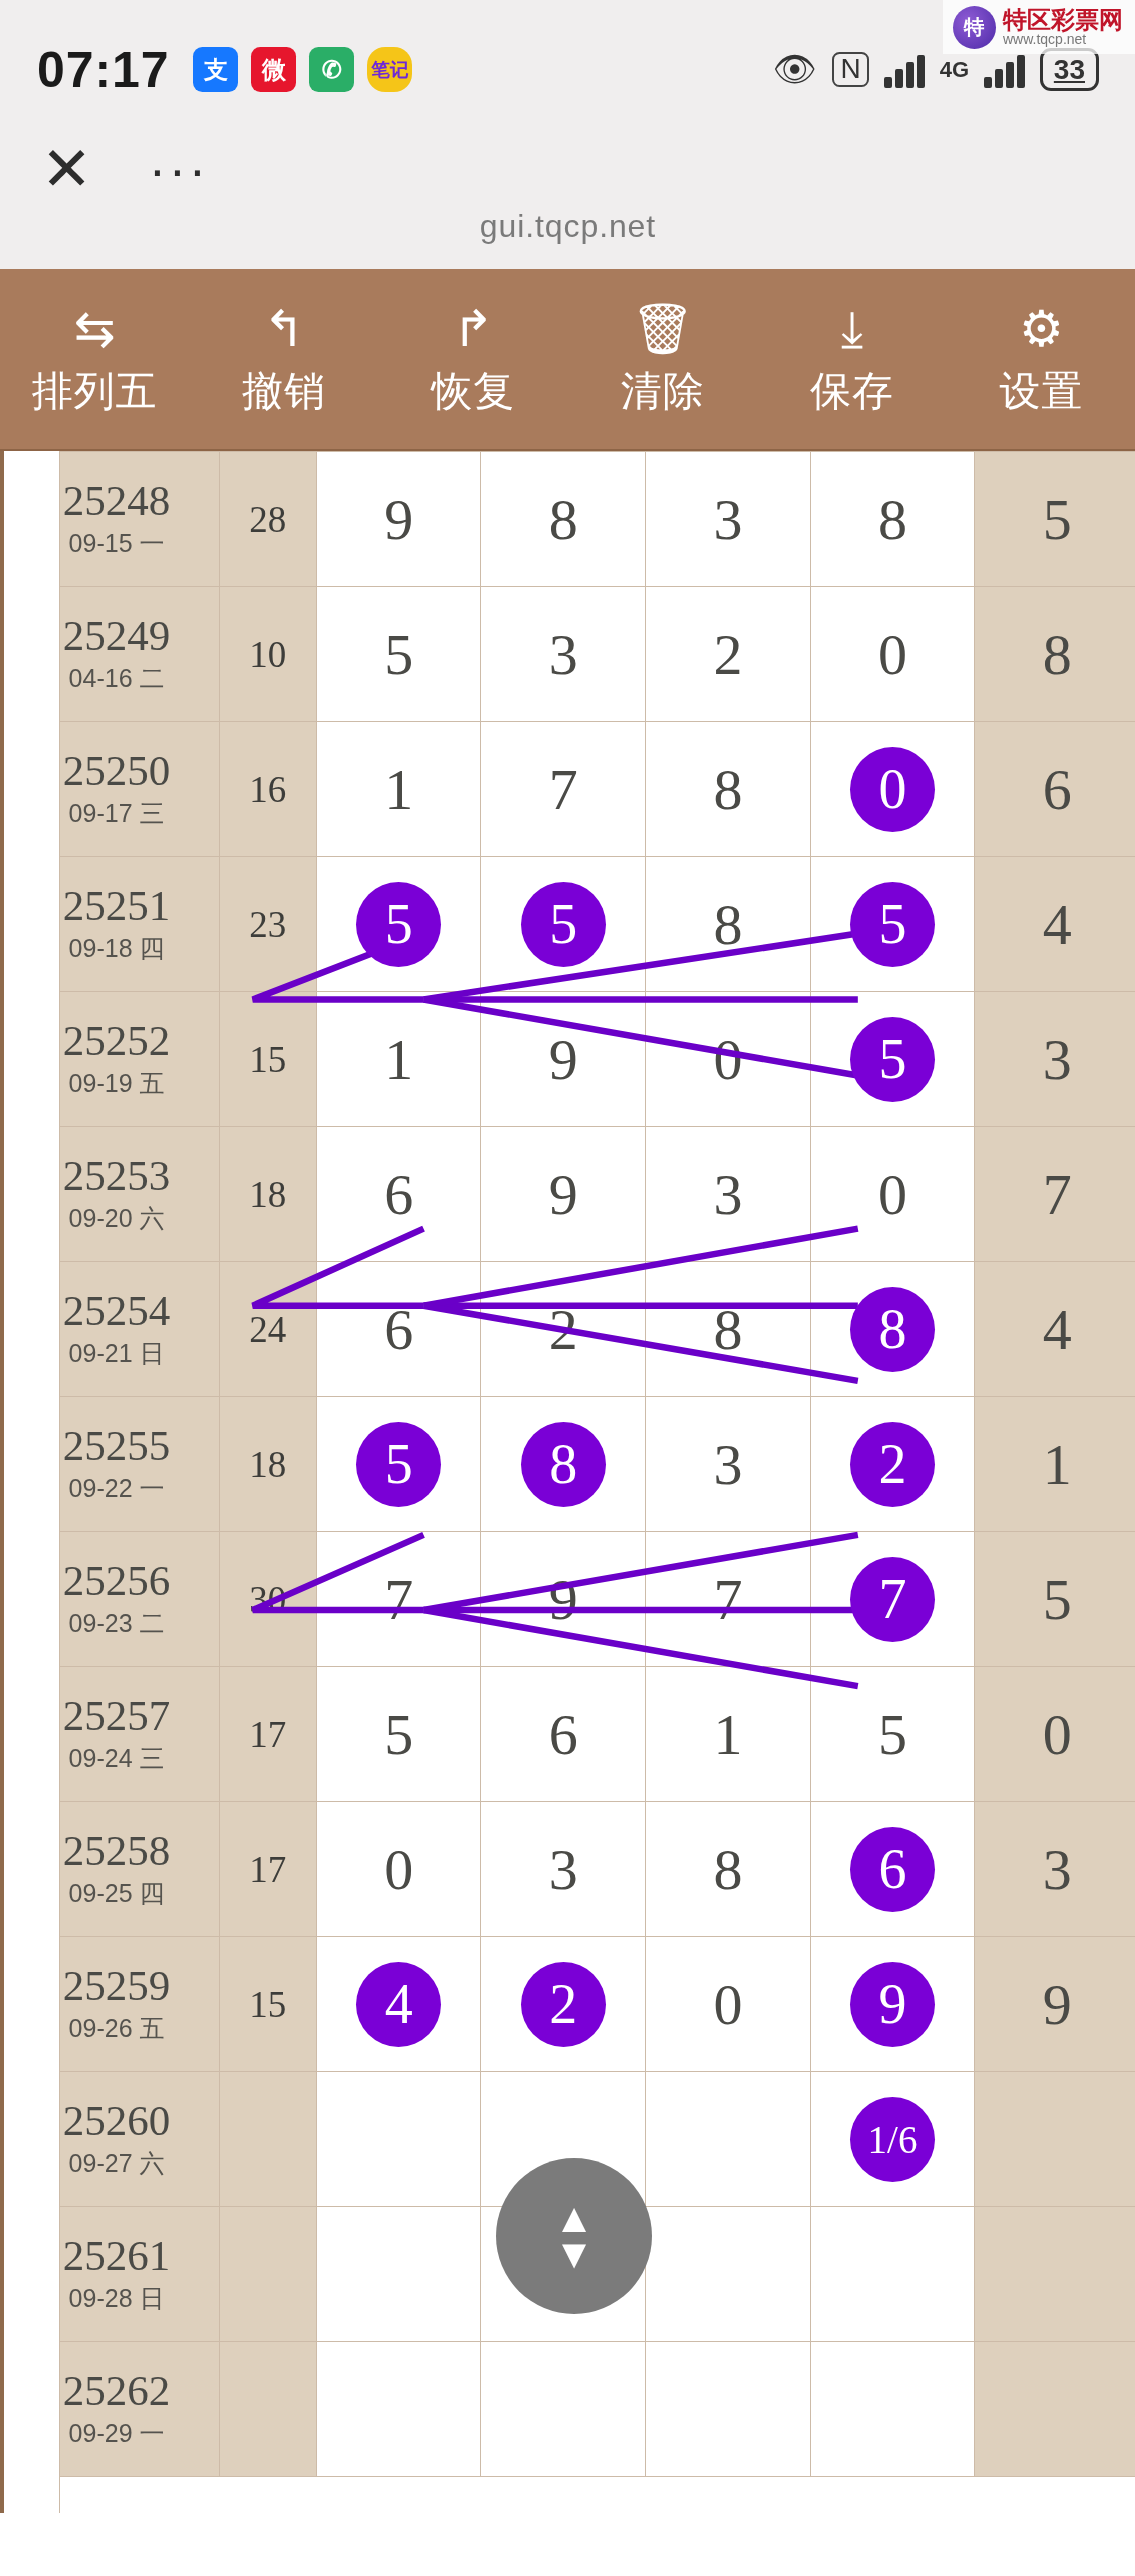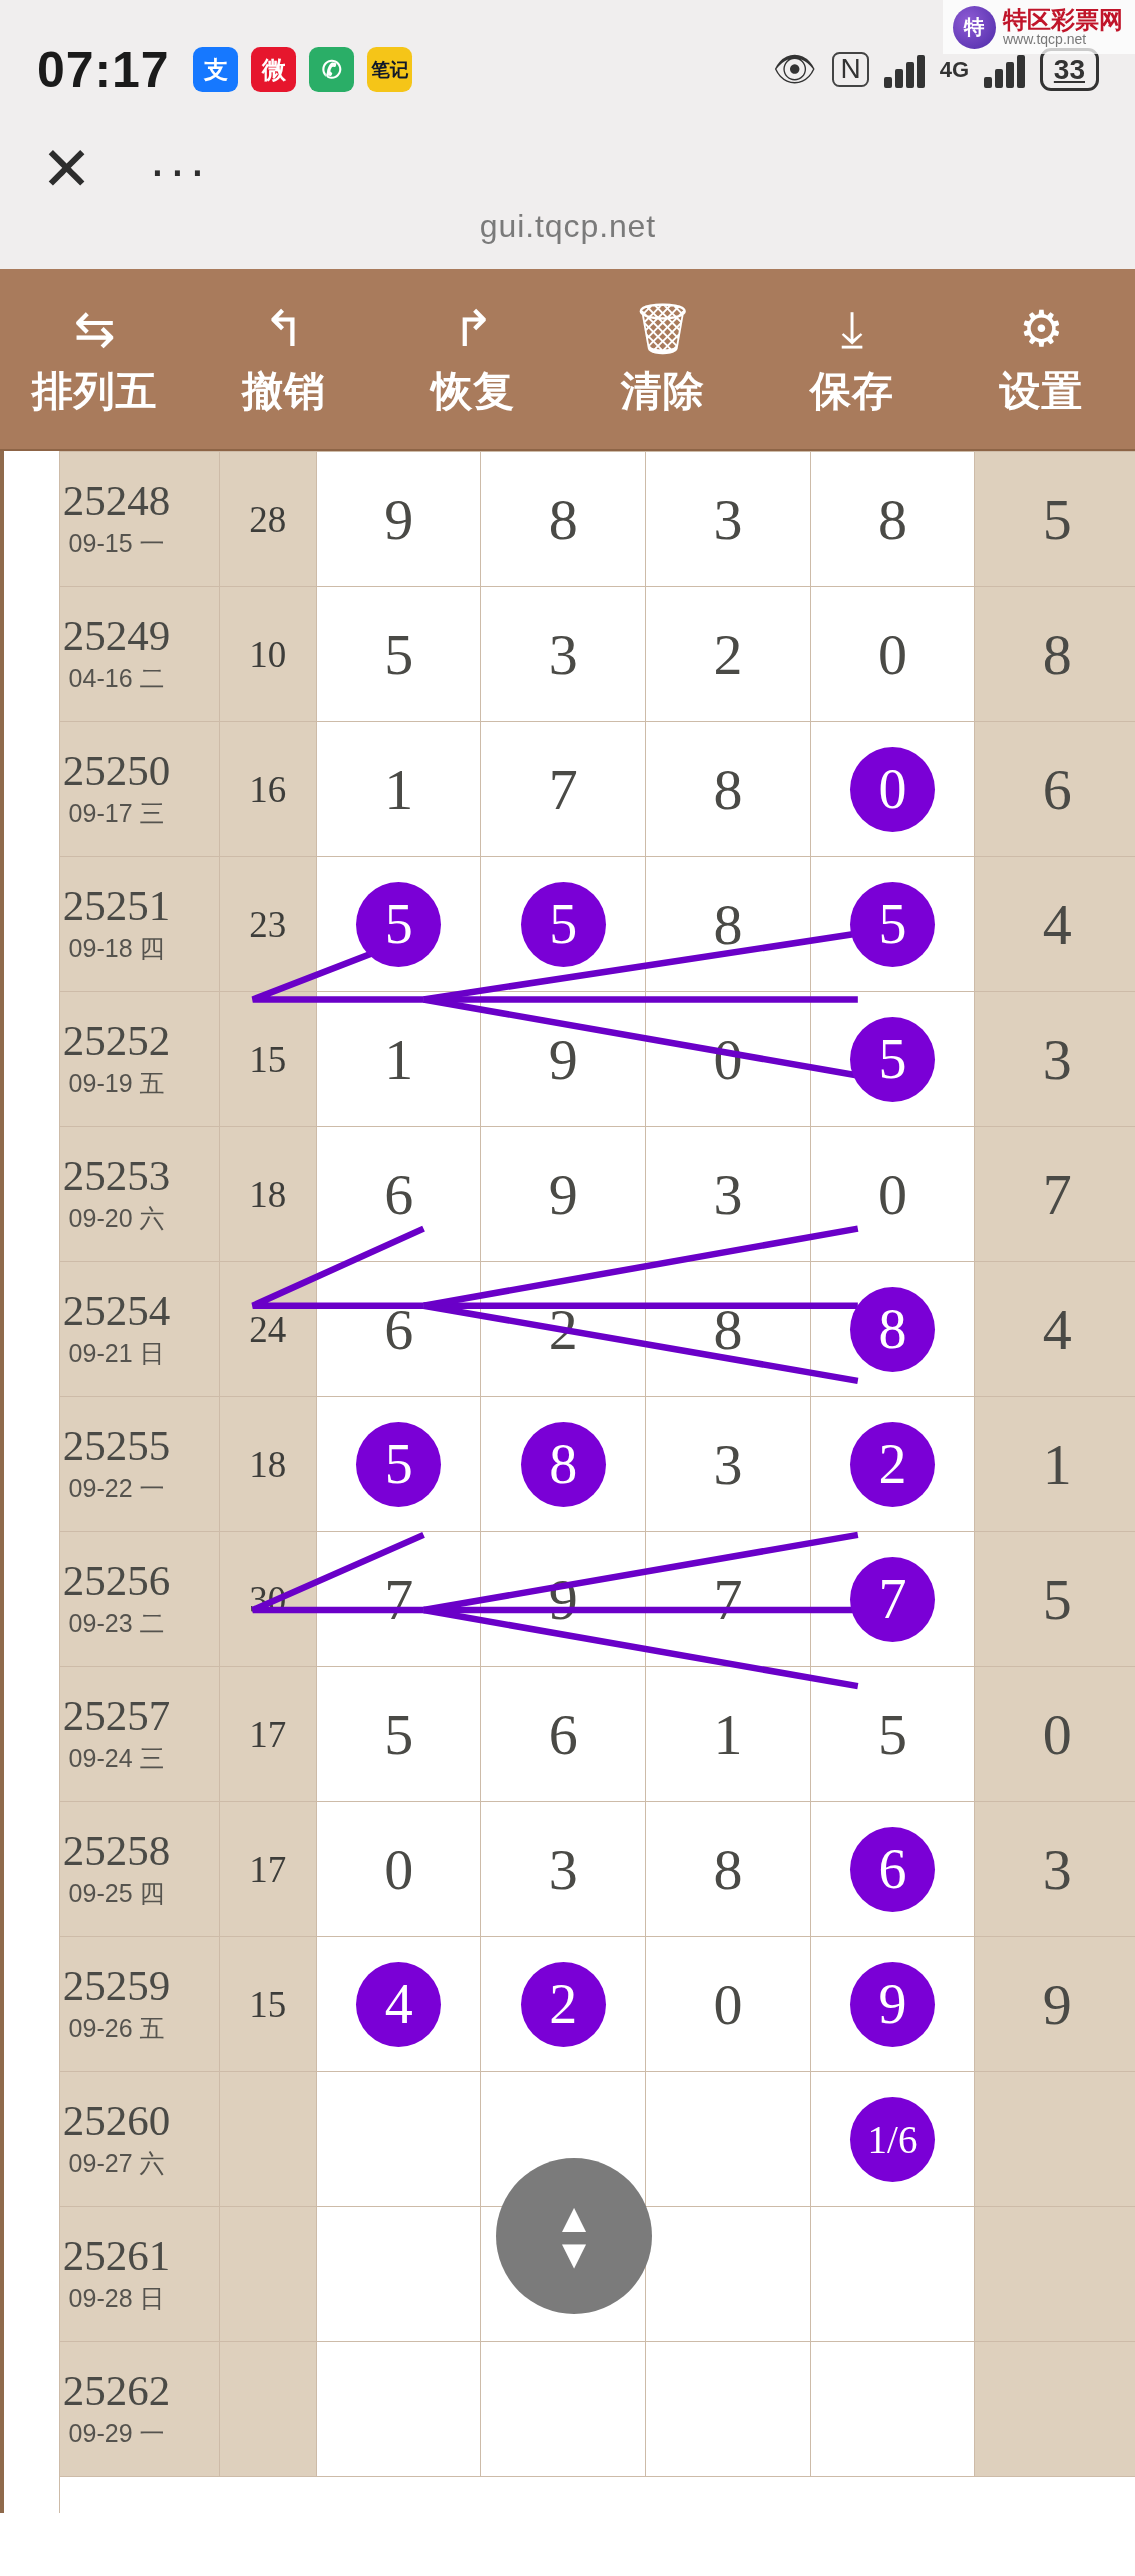--- a/index.html
+++ b/index.html
@@ -39,21 +39,21 @@
     display: flex;
     align-items: center;
     justify-content: center;
     font-size: 24px;
     color: #fff;
     font-weight: bold;
   }
   .mi-alipay { background: #1678ff; }
   .mi-weibo  { background: #e6162d; }
   .mi-wechat { background: #2aae67; }
-  .mi-note   { background: #f5c518; color: #0f172a; font-size: 18.6px; }
+  .mi-note   { background: #f5c518; color: #6d28d9; font-size: 18.6px; border-radius: 18px; }
 
   .status-right {
     margin-left: auto;
     display: flex;
     align-items: center;
     gap: 15px;
     color: #333;
   }
   .eye-icon { font-size: 35px; }
   .nfc-icon {
@@ -164,21 +164,21 @@
   .tb-icon {
     font-size: 50px;
     line-height: 1;
     height: 58px;
     display: flex;
     align-items: center;
     justify-content: center;
   }
   .tb-label {
     font-size: 41px;
-    font-weight: bold;
+    font-weight: normal;
     letter-spacing: 0.9px;
   }
 
   
   .table-wrap {
     position: relative;
     background: #ffffff;
     height: 2062px;
     overflow: hidden;
     border-left: 4.6px solid #8f6a4c;

